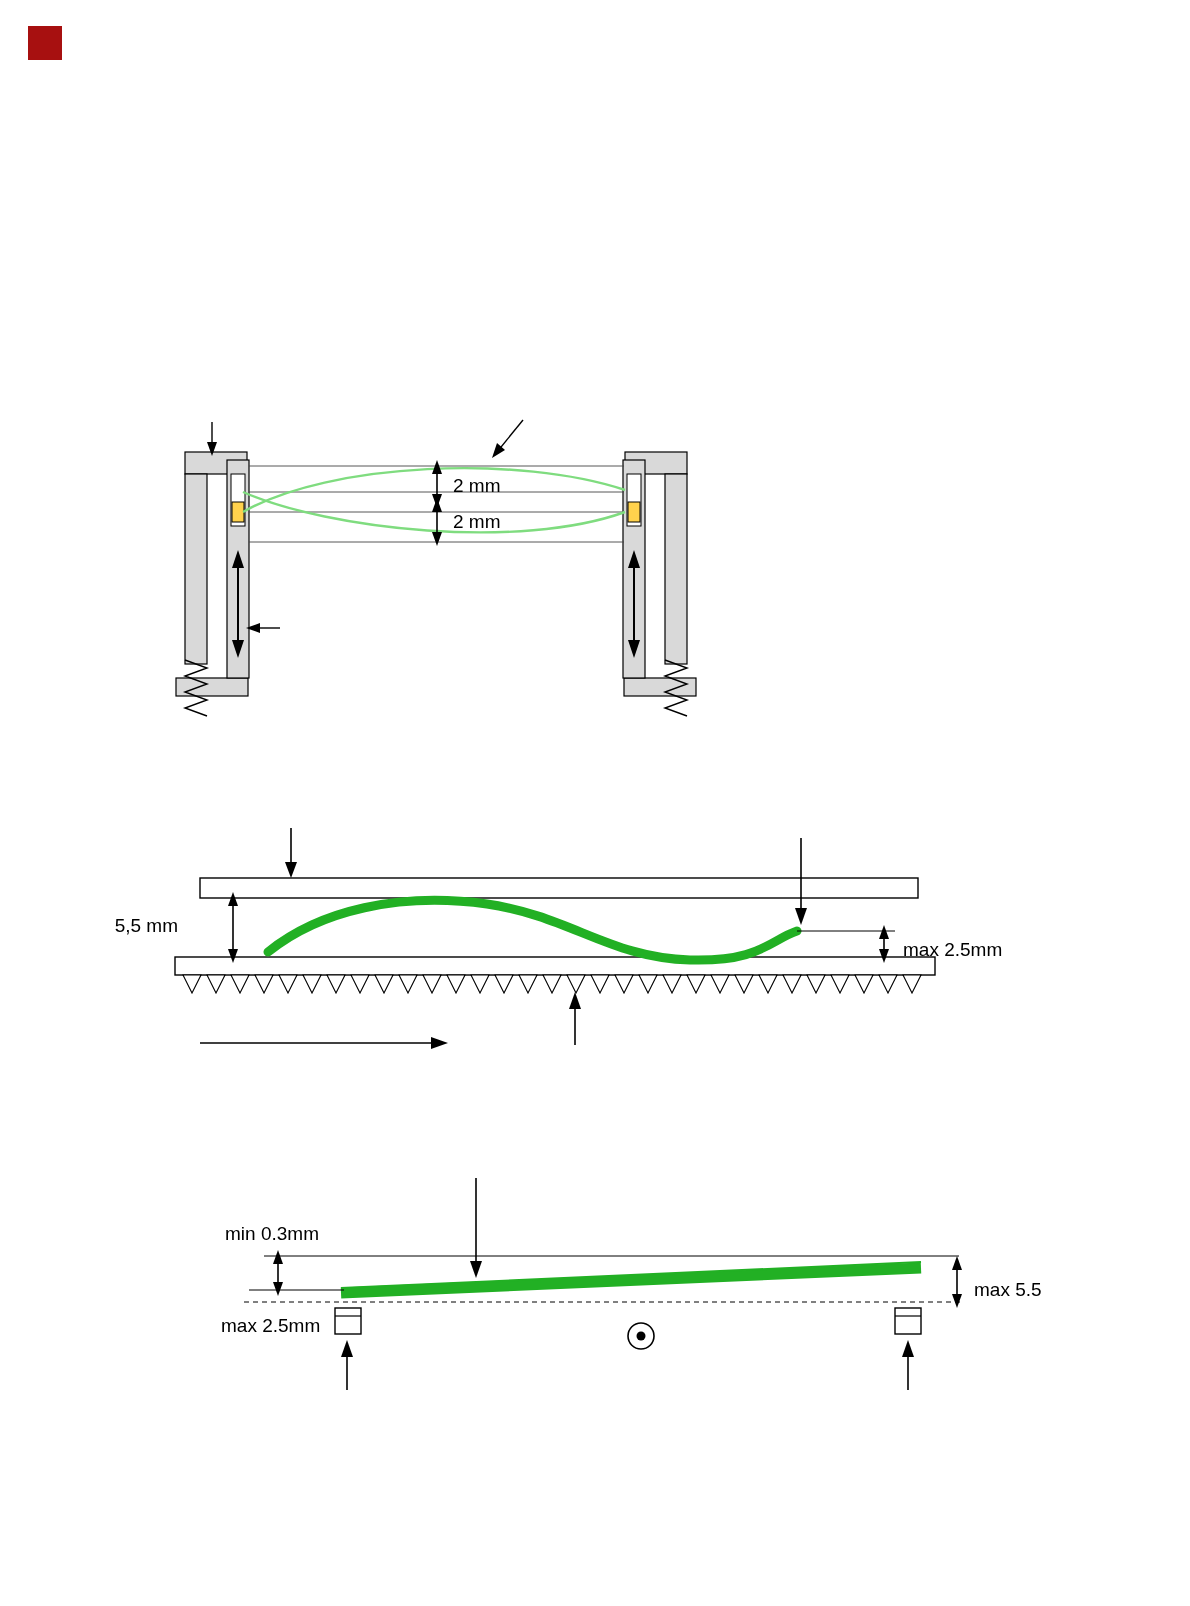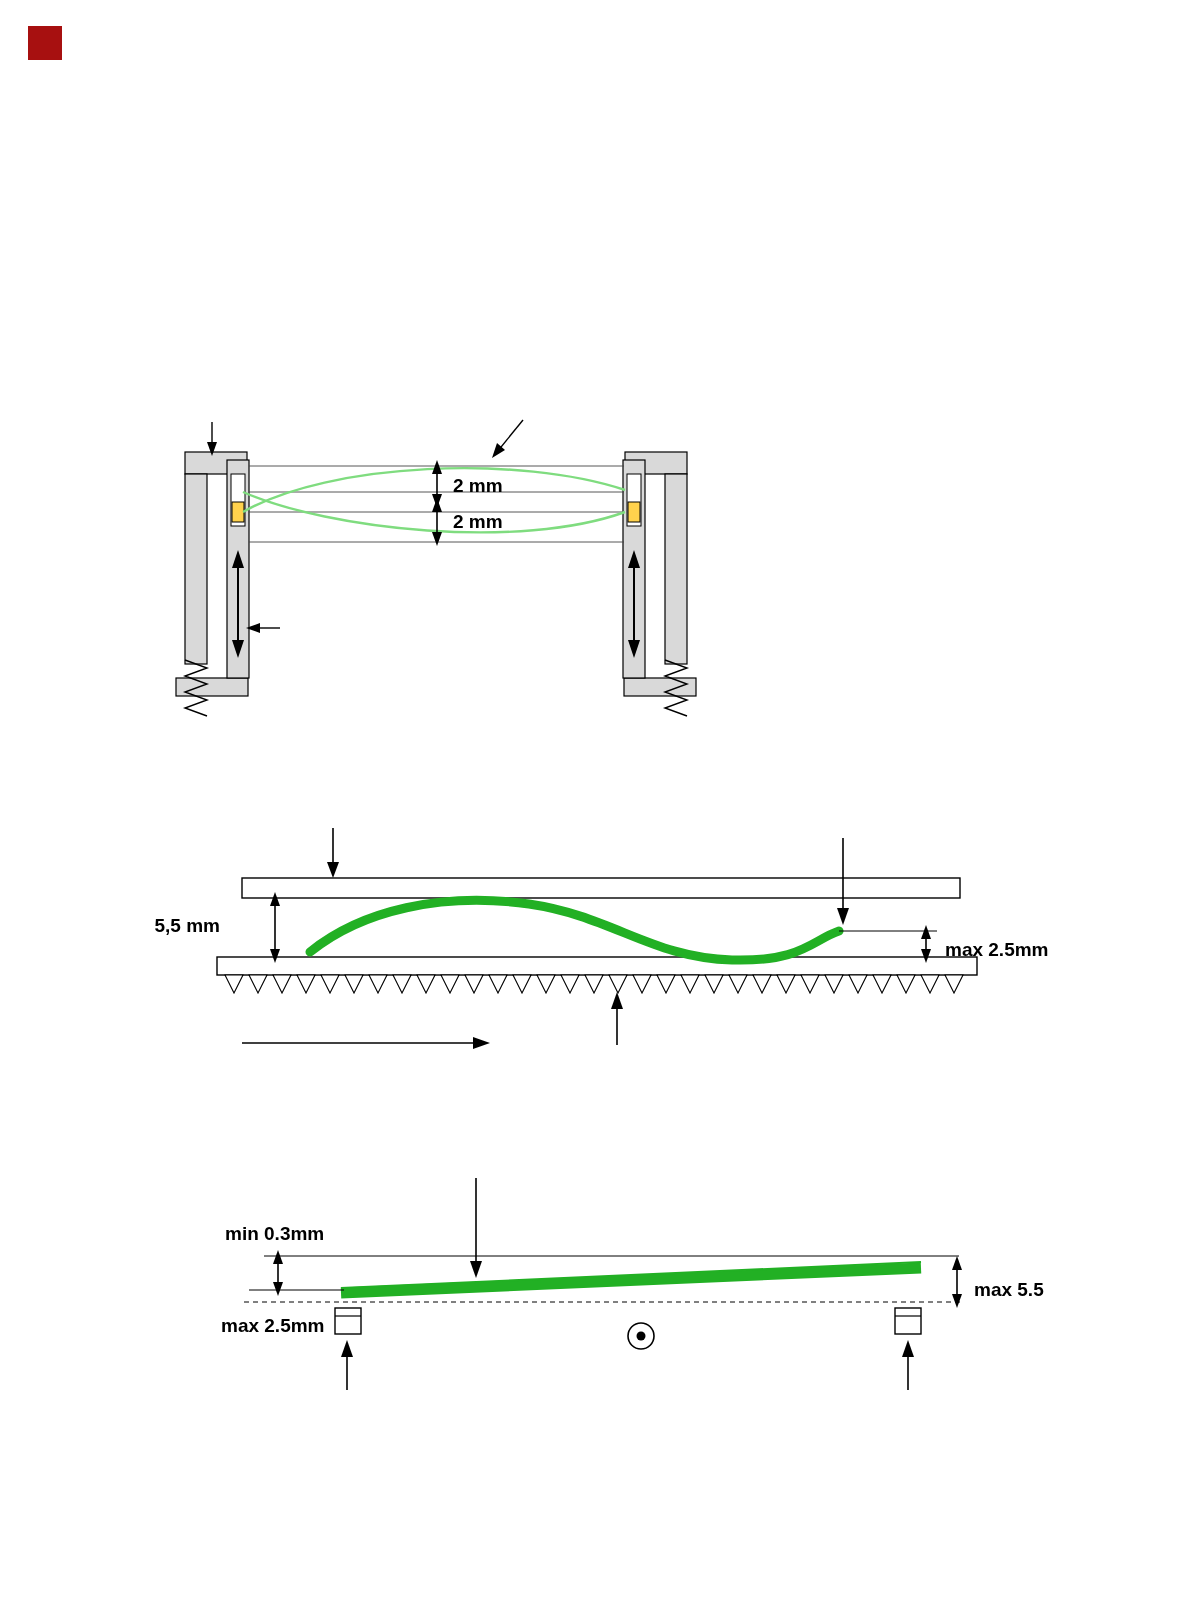--- a/index.html
+++ b/index.html
@@ -23,24 +23,23 @@
   .logo-mark {
     position: absolute;
     left: 28px;
     top: 26px;
     width: 34px;
     height: 34px;
     background: #a71010;
   }
   .fig {
     position: absolute;
-    font-weight: bold;
   }
   #figure-1 { left: 0; top: 400px; width: 1190px; height: 330px; }
-  #figure-2 { left: 0; top: 800px; width: 1012px; height: 280px; margin-left: 42px; }
+  #figure-2 { left: 0; top: 800px; width: 1012px; height: 280px; }
   #figure-3 { left: 0; top: 1150px; width: 1190px; height: 290px; padding-left: 44px; }
   svg { display: block; overflow: visible; }
   .lbl {
     font-family: "Liberation Sans", sans-serif;
     font-size: 19px;
     fill: #000000;
   }
 </style>
 </head>
 <body>

